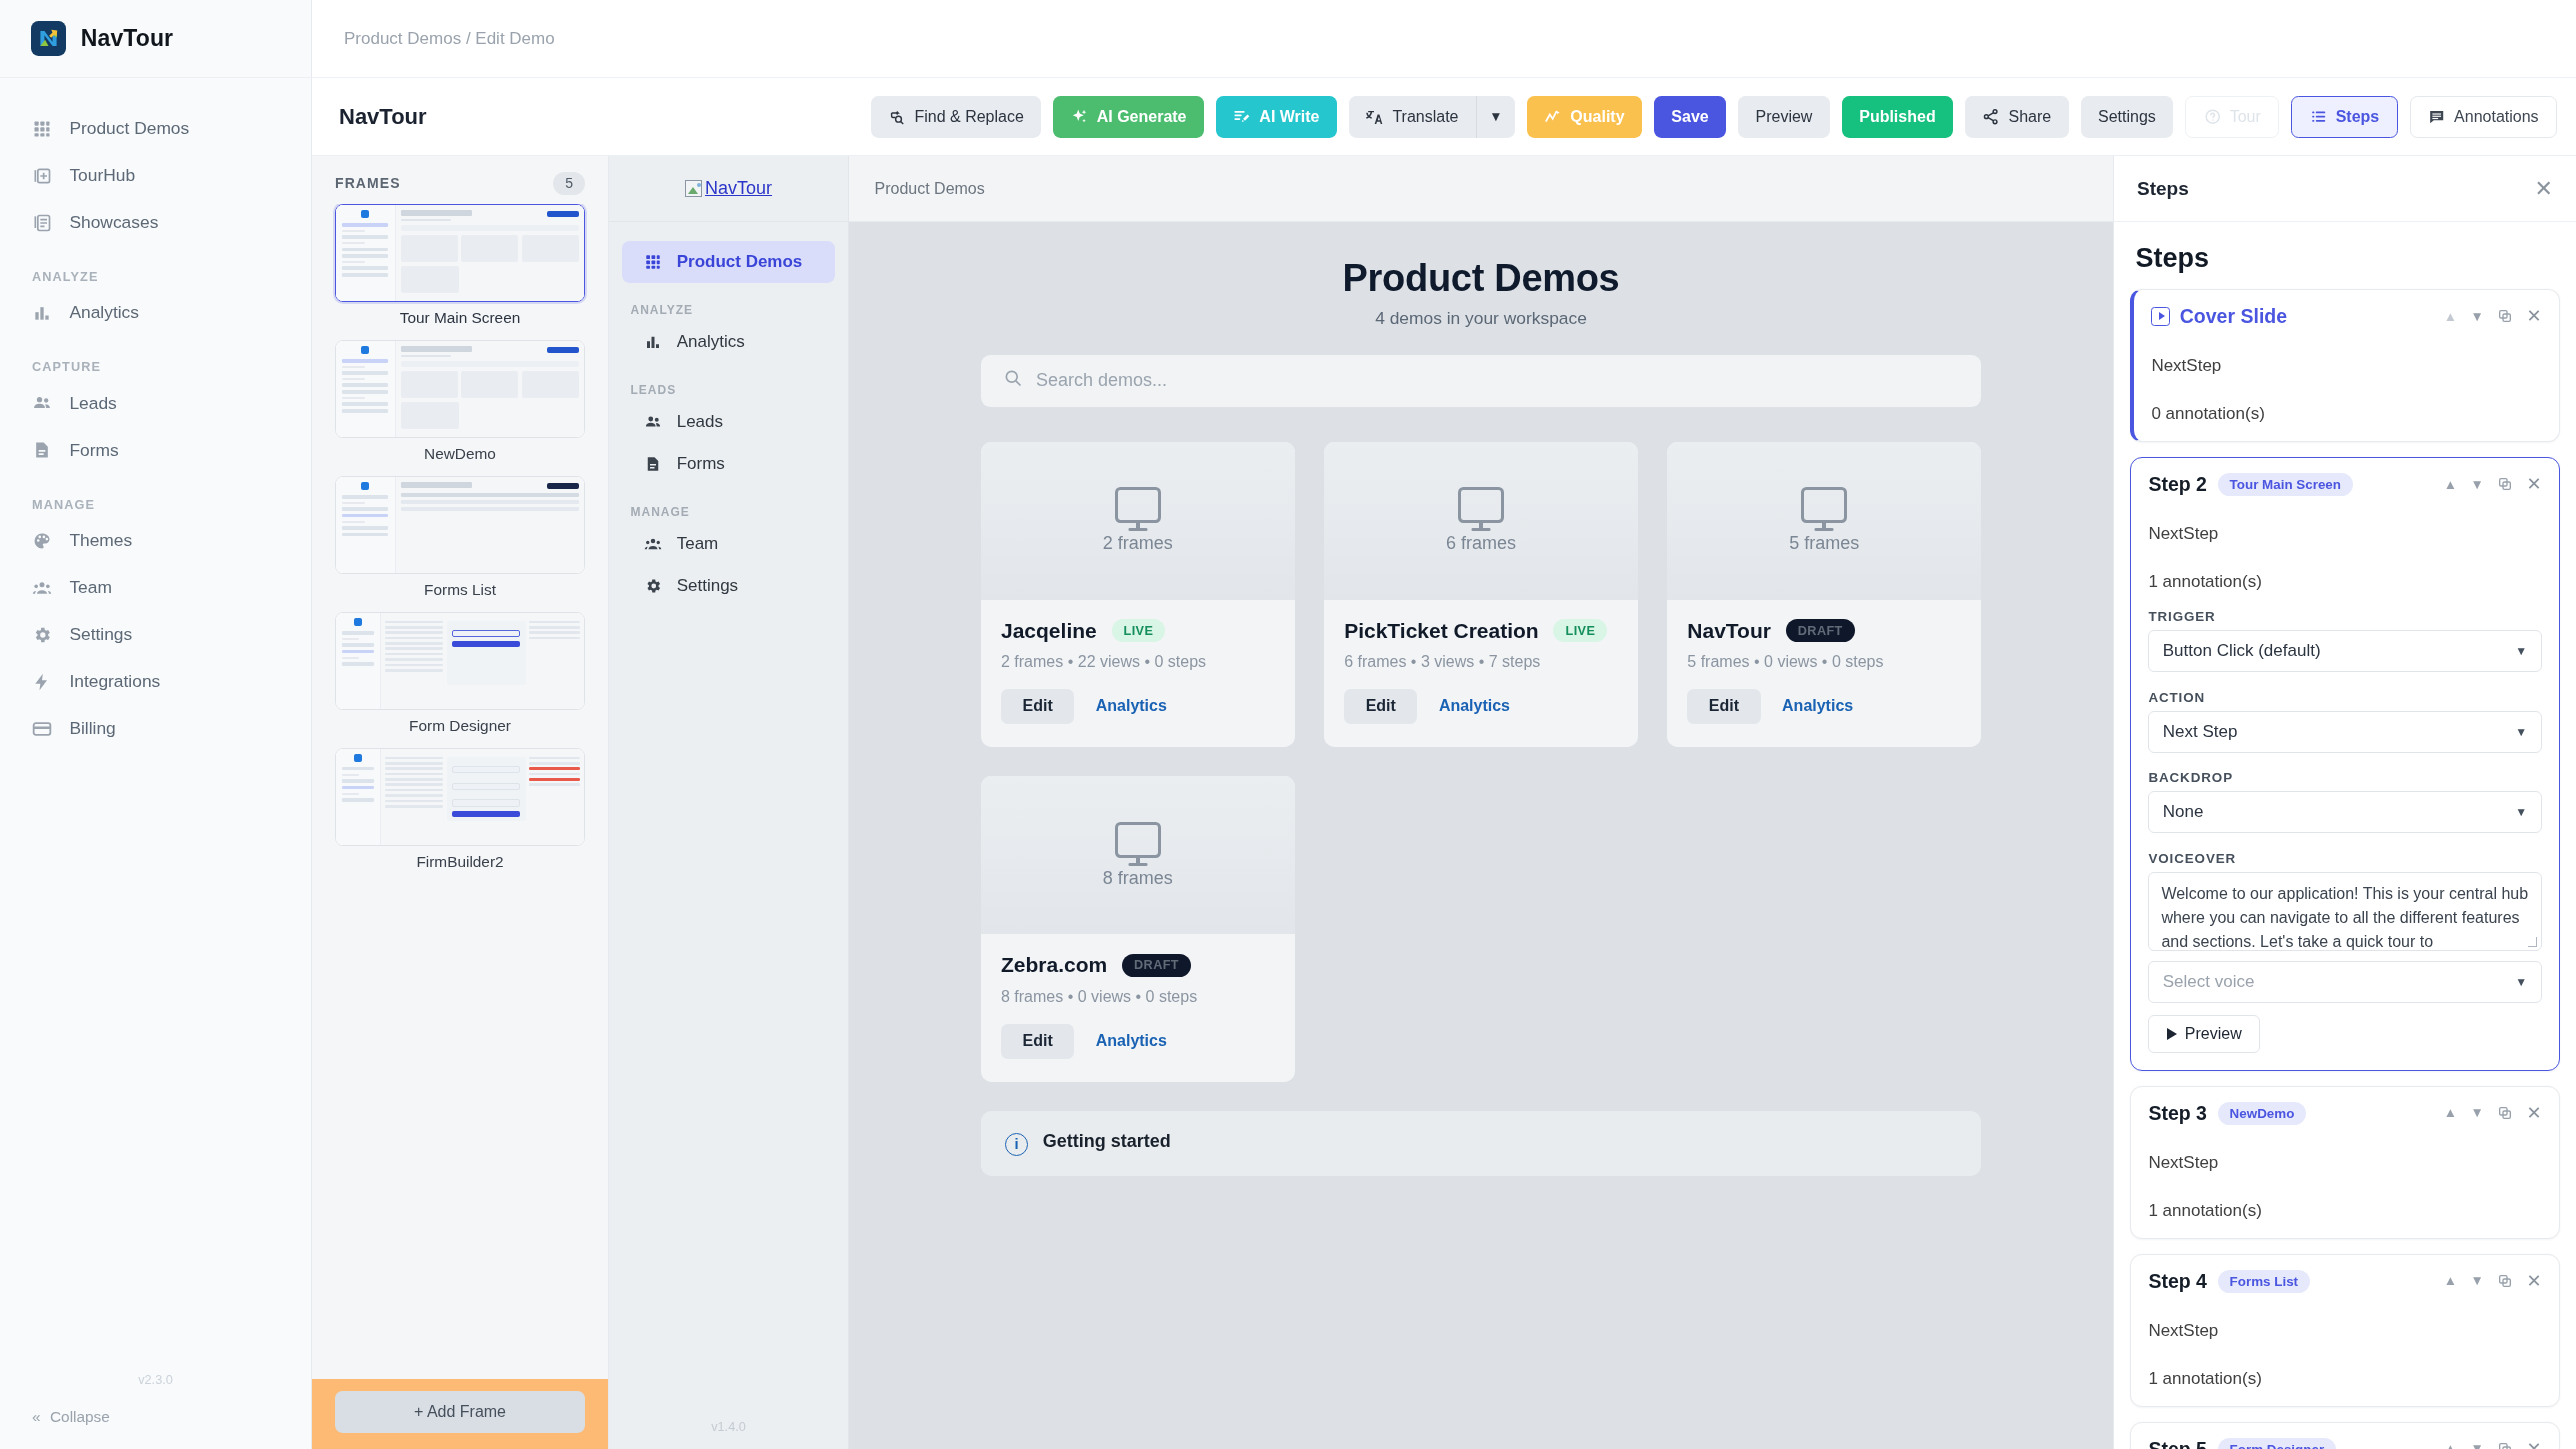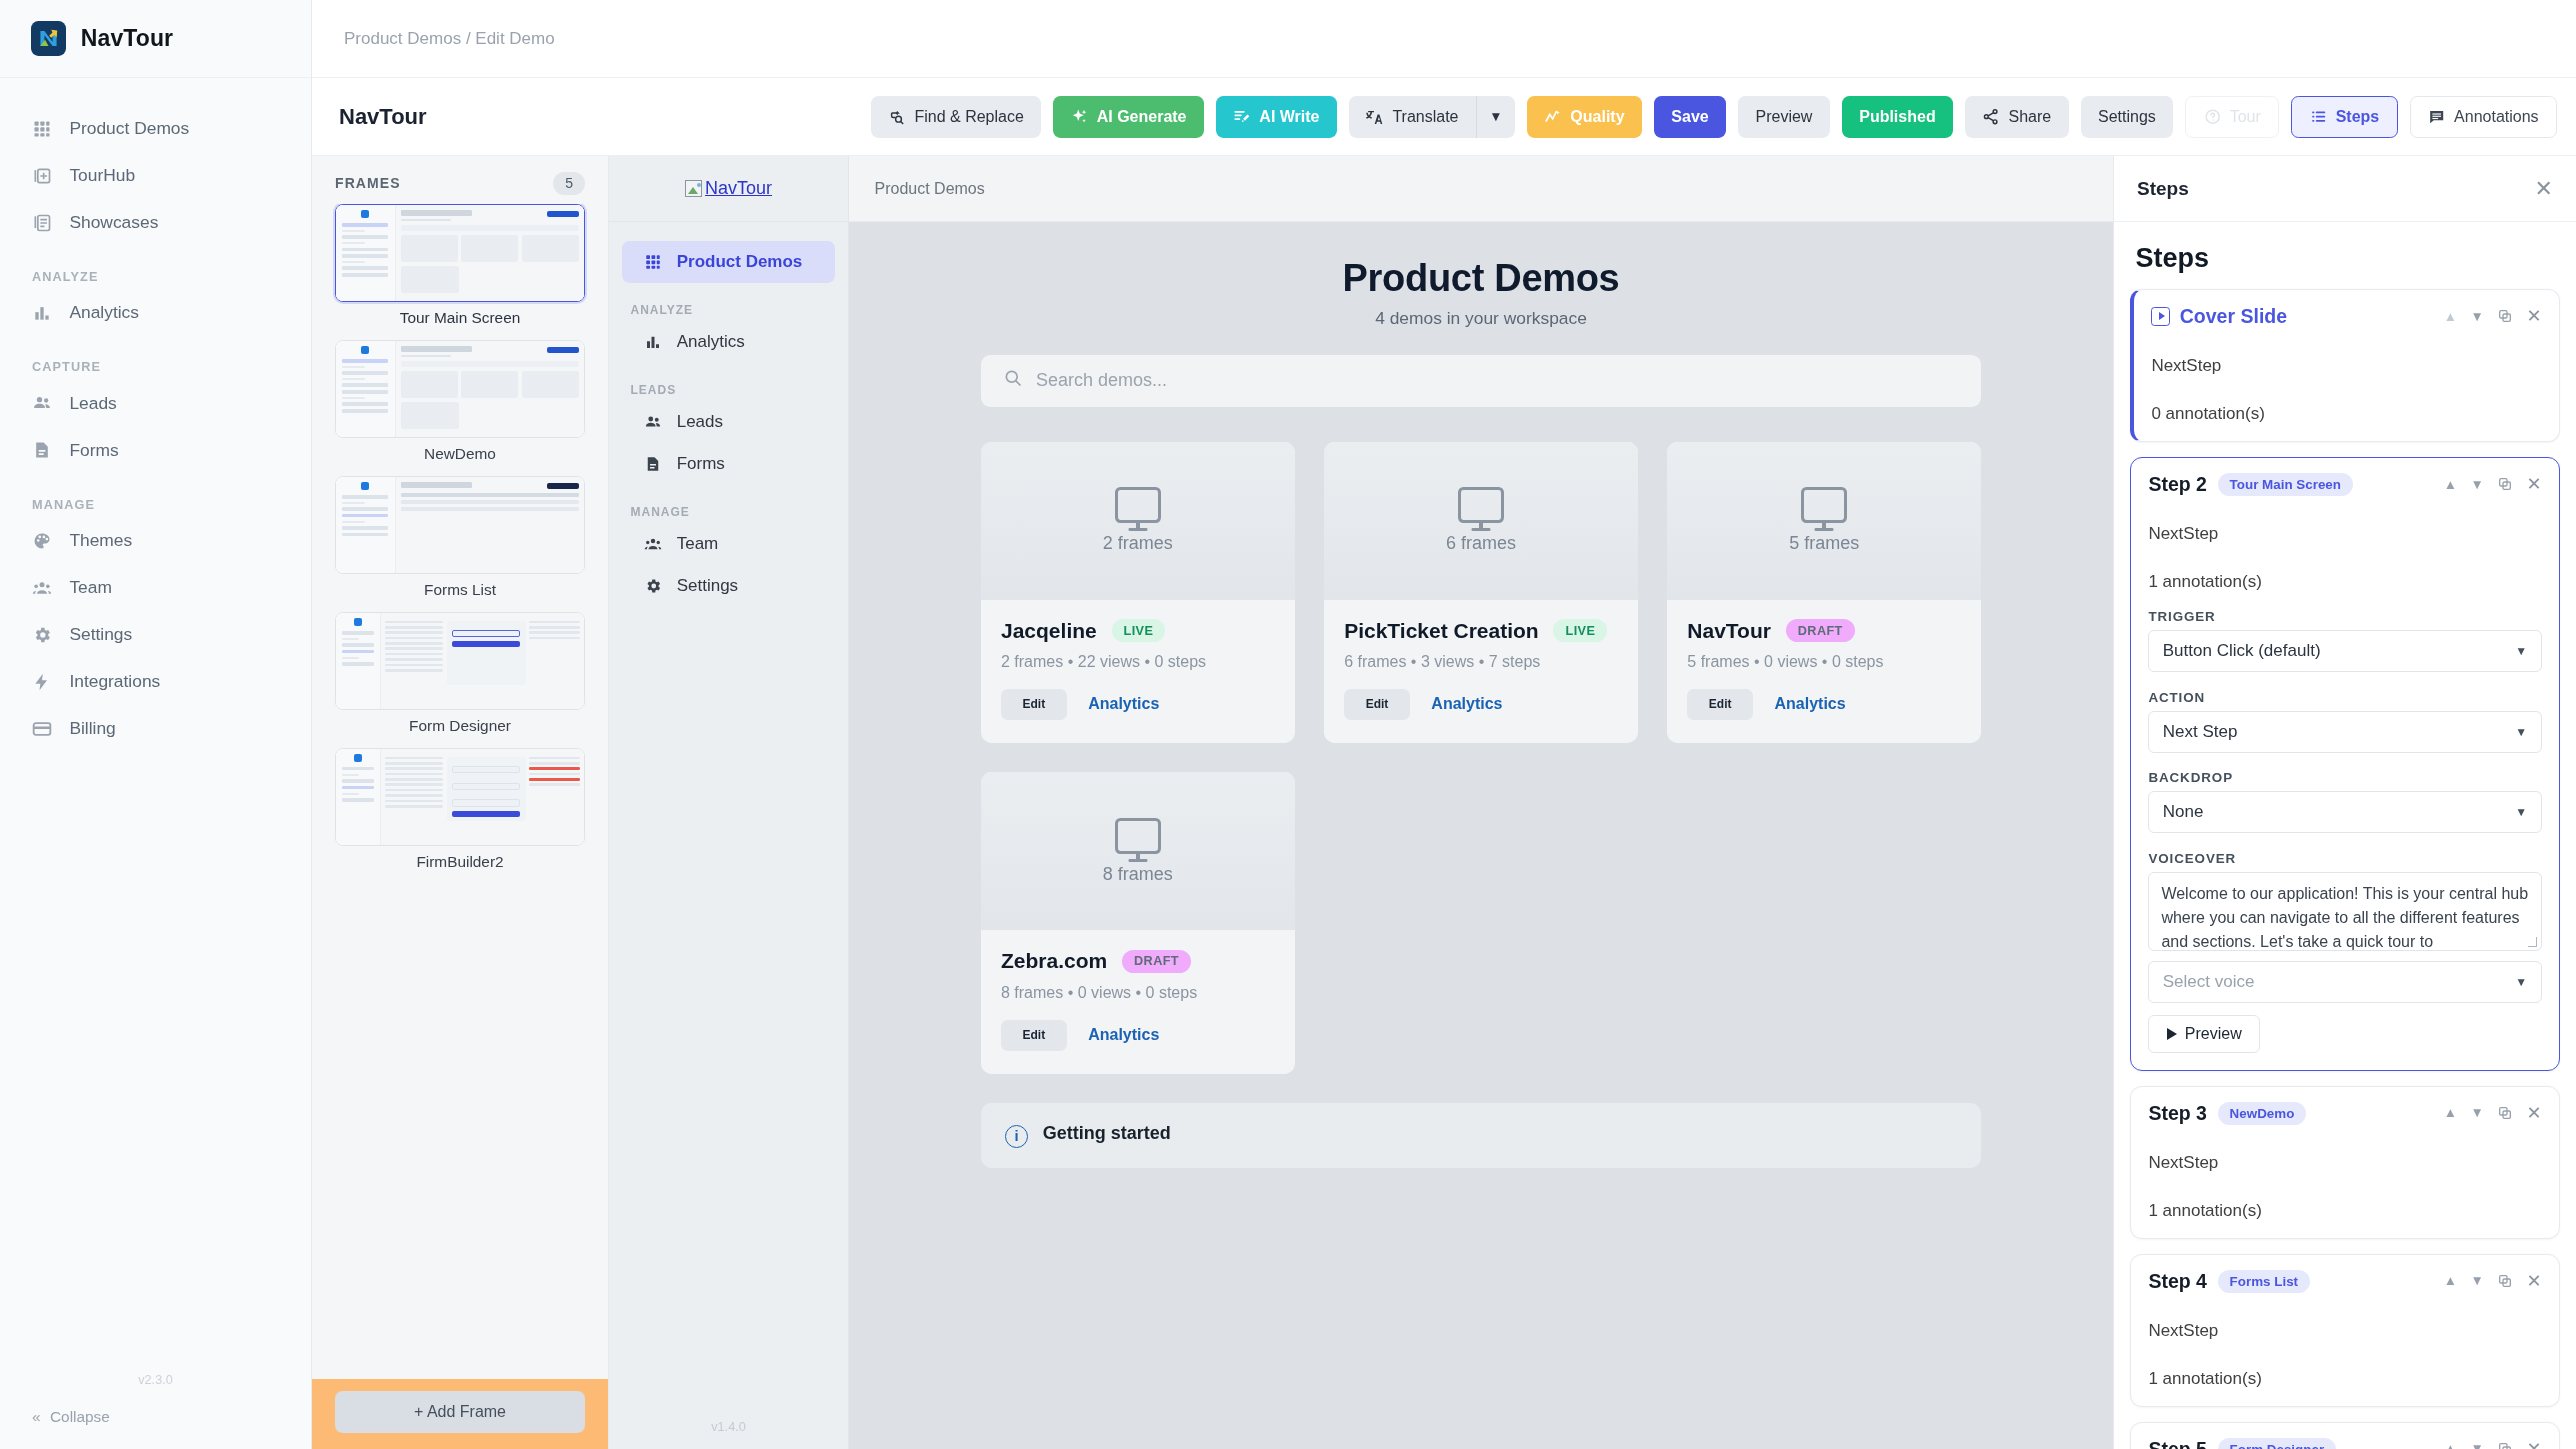--- a/index.html
+++ b/index.html
@@ -192,24 +192,24 @@
     display:flex; flex-direction:column; align-items:center; justify-content:center; gap:10.7px; }
   .dc-thumb .monitor { width:46px;height:36px;border:3.4px solid #8a95a1;border-radius:5.4px;position:relative; }
   .dc-thumb .monitor::after{content:"";position:absolute;left:50%;transform:translateX(-50%);bottom:-11.4px;width:19px;height:3.4px;background:#8a95a1;border-radius:1.3px;}
   .dc-thumb .monitor::before{content:"";position:absolute;left:50%;transform:translateX(-50%);bottom:-8px;width:4px;height:5.4px;background:#8a95a1;}
   .dc-frames { font-size:18px; color:#7b8694; }
   .dc-body { padding: 19px 20px 23px; }
   .dc-row1 { display:flex; align-items:center; gap:14.8px; }
   .dc-name { font-size:21px; font-weight:700; color:#101a29; }
   .badge { border-radius:670px; padding:4.7px 12px; font-size:12.7px; font-weight:700; letter-spacing:0.4px; }
   .badge.live { background:#d9f5e5; color:#148f5c; }
-  .badge.draft { background:#f0abfc; color:#606b78; }
+  .badge.draft { background:#0f172a; color:#606b78; }
   .dc-meta { font-size:16px; color:#8b95a1; margin-top:10.7px; }
   .dc-actions { display:flex; align-items:center; gap:21.5px; margin-top:17.4px; }
-  .dc-edit { background:#e3e7ec; border-radius:6.7px; padding:8.7px 21.5px; font-size:12px; font-weight:700; color:#1b2635; cursor:pointer; }
+  .dc-edit { background:#e3e7ec; border-radius:6.7px; padding:8.7px 21.5px; font-size:16px; font-weight:700; color:#1b2635; cursor:pointer; }
   .dc-analytics { font-size:16px; font-weight:700; color:#1a62b3; cursor:pointer; }
   .getting {
     margin-top: 29.5px; background:#e9ecef; border-radius:10.7px; padding: 20px 24px;
     display:flex; gap:14.8px; align-items:flex-start;
   }
   .info-circle { width:23px;height:23px;border:1.7px solid #1a62b3;border-radius:50%;color:#1a62b3;
     display:flex;align-items:center;justify-content:center;font-size:14.8px;font-weight:700;flex-shrink:0;margin-top:1.3px; }
   .g-title { font-size:18px; font-weight:700; color:#18212c; }
   .g-sub { font-size:17px; color:#66717d; margin-top:8px; }
 

